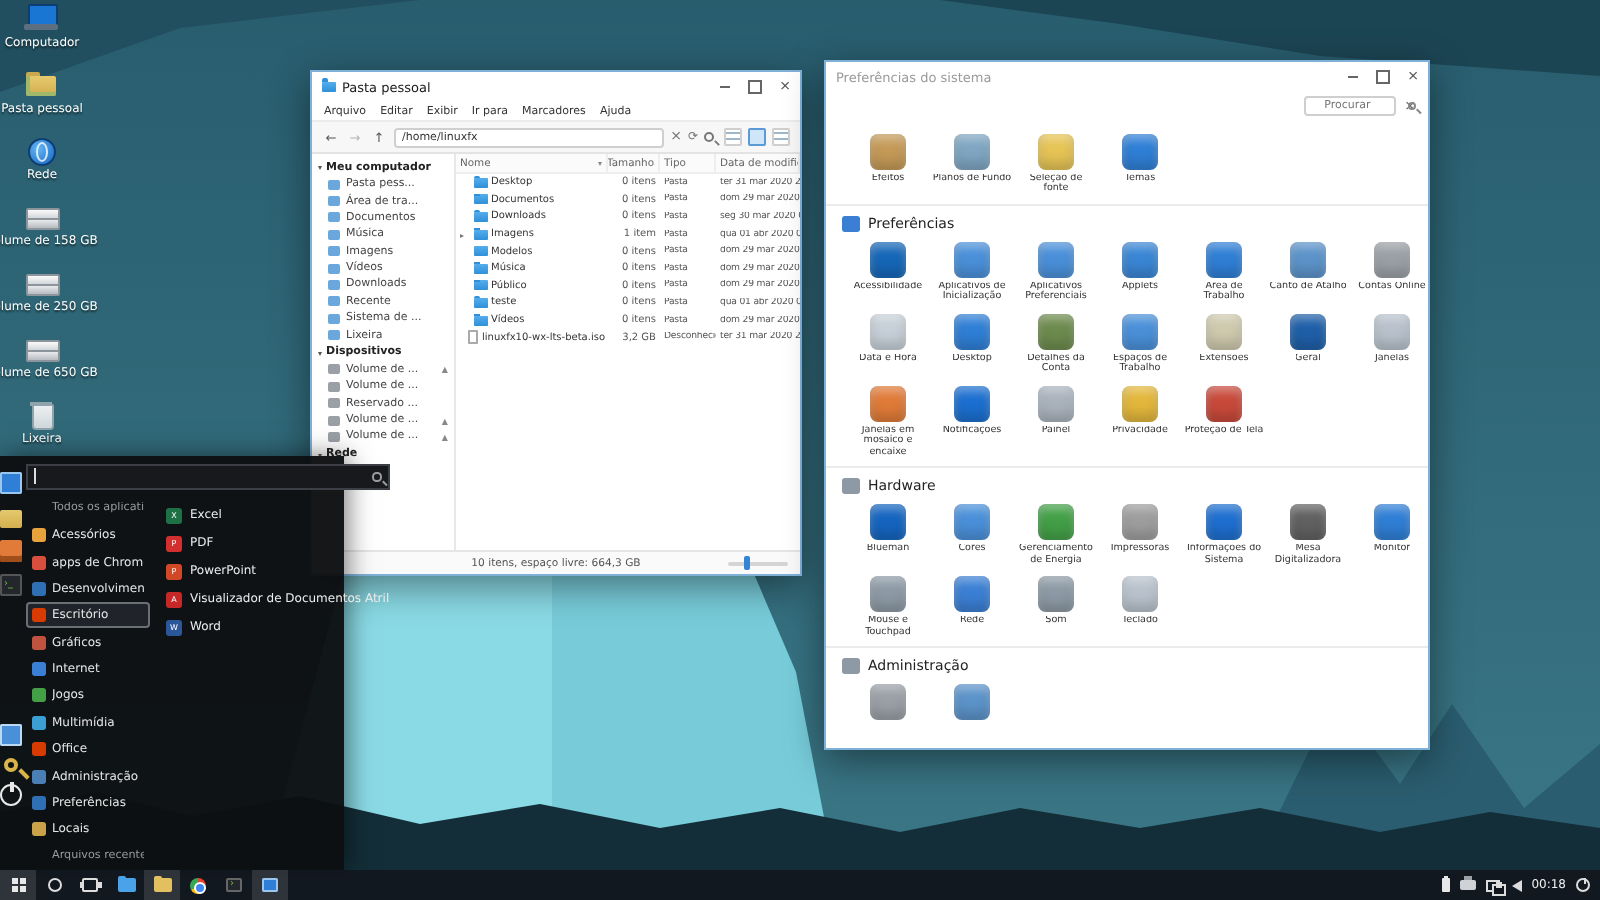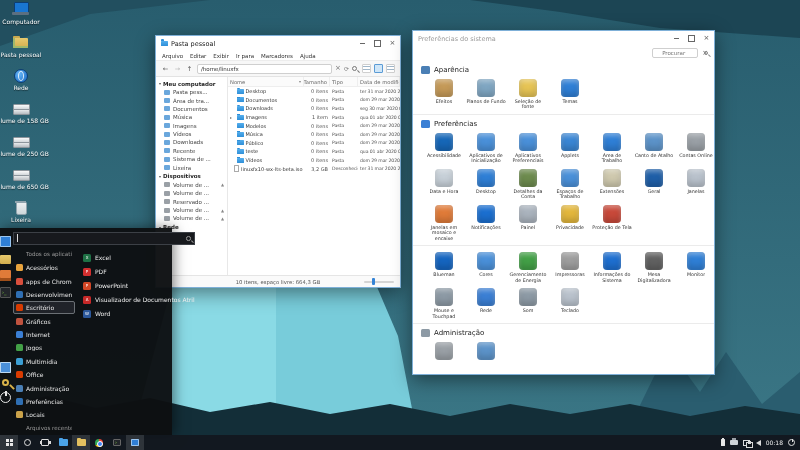--- a/index.html
+++ b/index.html
@@ -499,24 +499,20 @@
         <span class="w-cls">×</span>
       </div>
     </div>
     <div id="cc-search-row">
       <input id="cc-search" placeholder="Procurar" style="">
       <span class="cc-loupe"></span>
       <span class="cc-clear">×</span>
     </div>
     <div id="cc-content">
       <div class="cc-sec">
-        <div class="cc-sec-h">
-            <span class="cc-sec-ico" style="background:#4a7fb5"></span>
-            <span>Aparência</span>
-          </div>
         <div class="cc-grid">
 
             <div class="cc-item">
               <div class="cc-ico" style="background: rgb(197, 154, 88);"></div>
               <span>Efeitos</span>
             </div>
 
             <div class="cc-item">
               <div class="cc-ico" style="background: rgb(127, 166, 194);"></div>
               <span>Planos de Fundo</span>
@@ -630,20 +626,24 @@
               <span>Privacidade</span>
             </div>
 
             <div class="cc-item">
               <div class="cc-ico" style="background: rgb(200, 73, 58);"></div>
               <span>Proteção de Tela</span>
             </div>
           </div>
       </div>
       <div class="cc-sec">
+        <div class="cc-sec-h">
+            <span class="cc-sec-ico" style="background:#8d9aa5"></span>
+            <span>Hardware</span>
+          </div>
         <div class="cc-grid">
 
             <div class="cc-item">
               <div class="cc-ico" style="background: rgb(21, 101, 192);"></div>
               <span>Blueman</span>
             </div>
 
             <div class="cc-item">
               <div class="cc-ico" style="background: rgb(74, 144, 217);"></div>
               <span>Cores</span>

